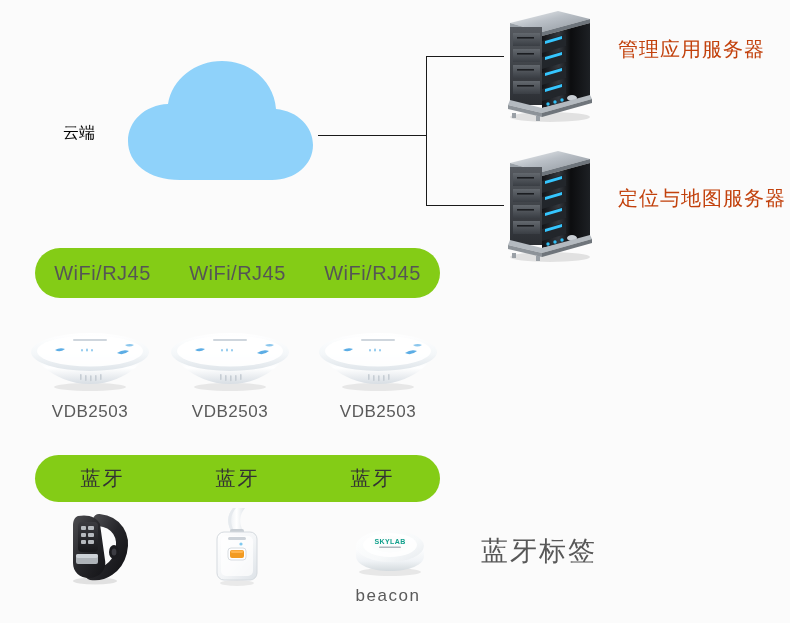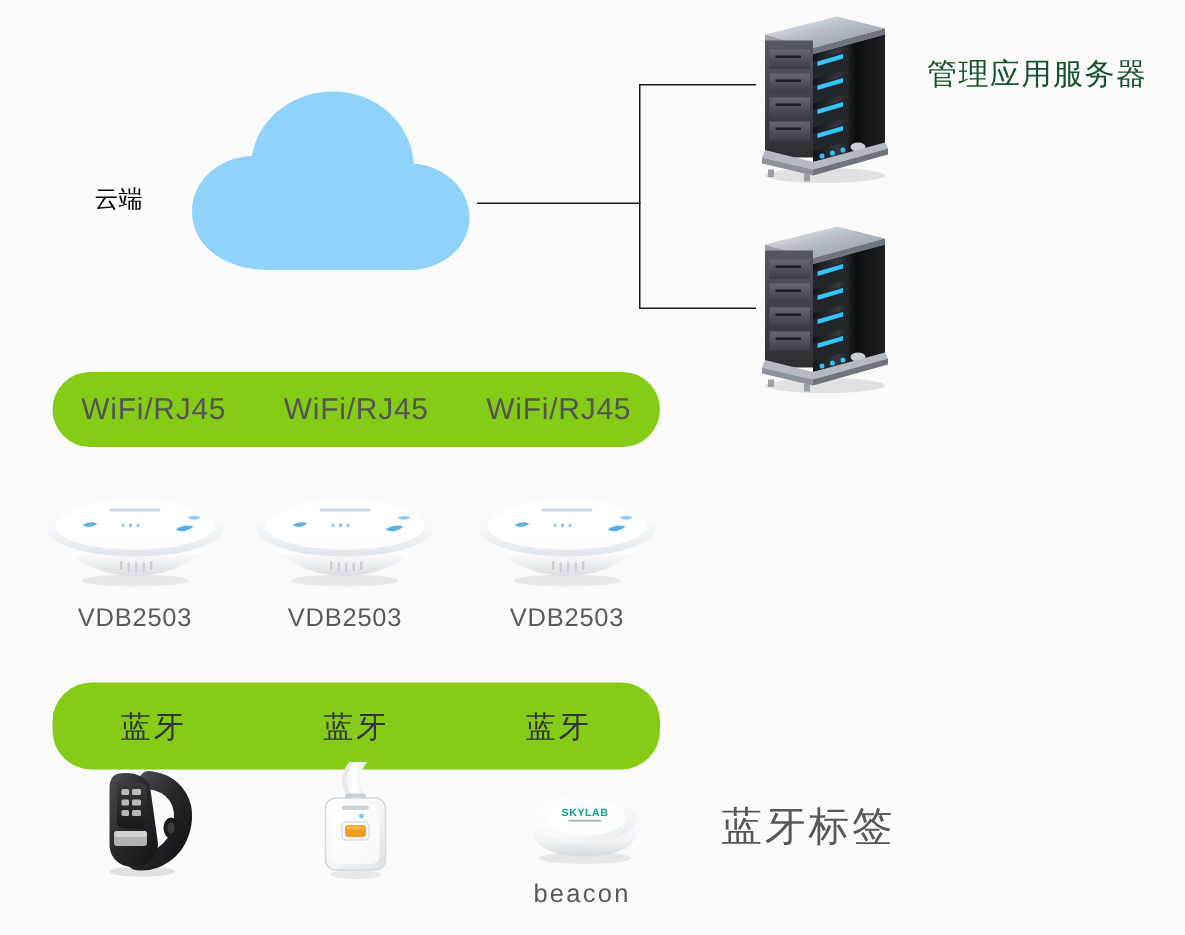--- a/index.html
+++ b/index.html
@@ -8,21 +8,21 @@
     width:790px;height:623px;
     background:#fbfbfb;
     font-family:"Liberation Sans","DejaVu Sans",sans-serif;
     overflow:hidden;
     position:relative;
   }
   #stage{position:absolute;left:0;top:0;width:790px;height:623px;}
   .abs{position:absolute;}
 
   
-  .label{color:#14532d;white-space:nowrap;}
+  .label{color:#c2410c;white-space:nowrap;}
   .lbl-server{font-size:20px;letter-spacing:1px;}
   .lbl-big{font-size:27px;letter-spacing:2px;color:#585858;}
   .lbl-dev{font-size:17px;color:#5a5a5a;letter-spacing:.5px;text-align:center;}
   .lbl-pill{font-size:20px;color:#555;letter-spacing:.5px;}
   .lbl-pill-cn{font-size:20px;color:#333;letter-spacing:2px;}
 
   
   .cloud{width:200px;height:130px;}
 
   
@@ -159,20 +159,21 @@
       <circle cx="55" cy="97" r="1.7" fill="#2fc0f5"></circle>
       <circle cx="62" cy="95" r="1.7" fill="#2fc0f5"></circle>
       <ellipse cx="72" cy="93" rx="5" ry="3" fill="#c9ced4"></ellipse>
       <path d="M8 100 L42 108 L92 94 L90 90 L42 103 L10 95 Z" fill="#b4bac0"></path>
       <path d="M8 100 L42 108 L42 112 L8 104 Z" fill="#8d9399"></path>
       <path d="M42 108 L92 94 L92 98 L42 112 Z" fill="#6f757b"></path>
       <rect x="12" y="108" width="4" height="5" fill="#9aa0a6"></rect>
       <rect x="36" y="111" width="4" height="5" fill="#9aa0a6"></rect>
     </svg>
   </div>
+  <div class="abs label lbl-server" style="left:618px;top:185px;">定位与地图服务器</div>
 
   <div class="abs pill" style="left:35px;top:248px;width:405px;height:50px;">
     <div class="pill-cell">
       <span class="lbl-pill">WiFi/RJ45</span>
     </div>
     <div class="pill-cell">
       <span class="lbl-pill">WiFi/RJ45</span>
     </div>
     <div class="pill-cell">
       <span class="lbl-pill">WiFi/RJ45</span>
@@ -268,21 +269,21 @@
         <rect x="56" y="19" width="2" height="2.5" rx="1"></rect>
         <rect x="61" y="18.6" width="2" height="3" rx="1"></rect>
         <rect x="66" y="19" width="2" height="2.5" rx="1"></rect>
       </g>
       <rect x="48" y="9" width="34" height="2" rx="1" fill="#c3ccd4" opacity=".8"></rect>
     </svg>
   </div>
   <div class="abs lbl-dev" style="left:316px;top:402px;width:124px;">VDB2503</div>
 
 
-  <div class="abs pill" style="left:35px;top:455px;width:405px;height:58px;">
+  <div class="abs pill" style="left:35px;top:455px;width:405px;height:47px;">
     <div class="pill-cell">
       <span class="lbl-pill-cn">蓝牙</span>
     </div>
     <div class="pill-cell">
       <span class="lbl-pill-cn">蓝牙</span>
     </div>
     <div class="pill-cell">
       <span class="lbl-pill-cn">蓝牙</span>
     </div>
   </div>

